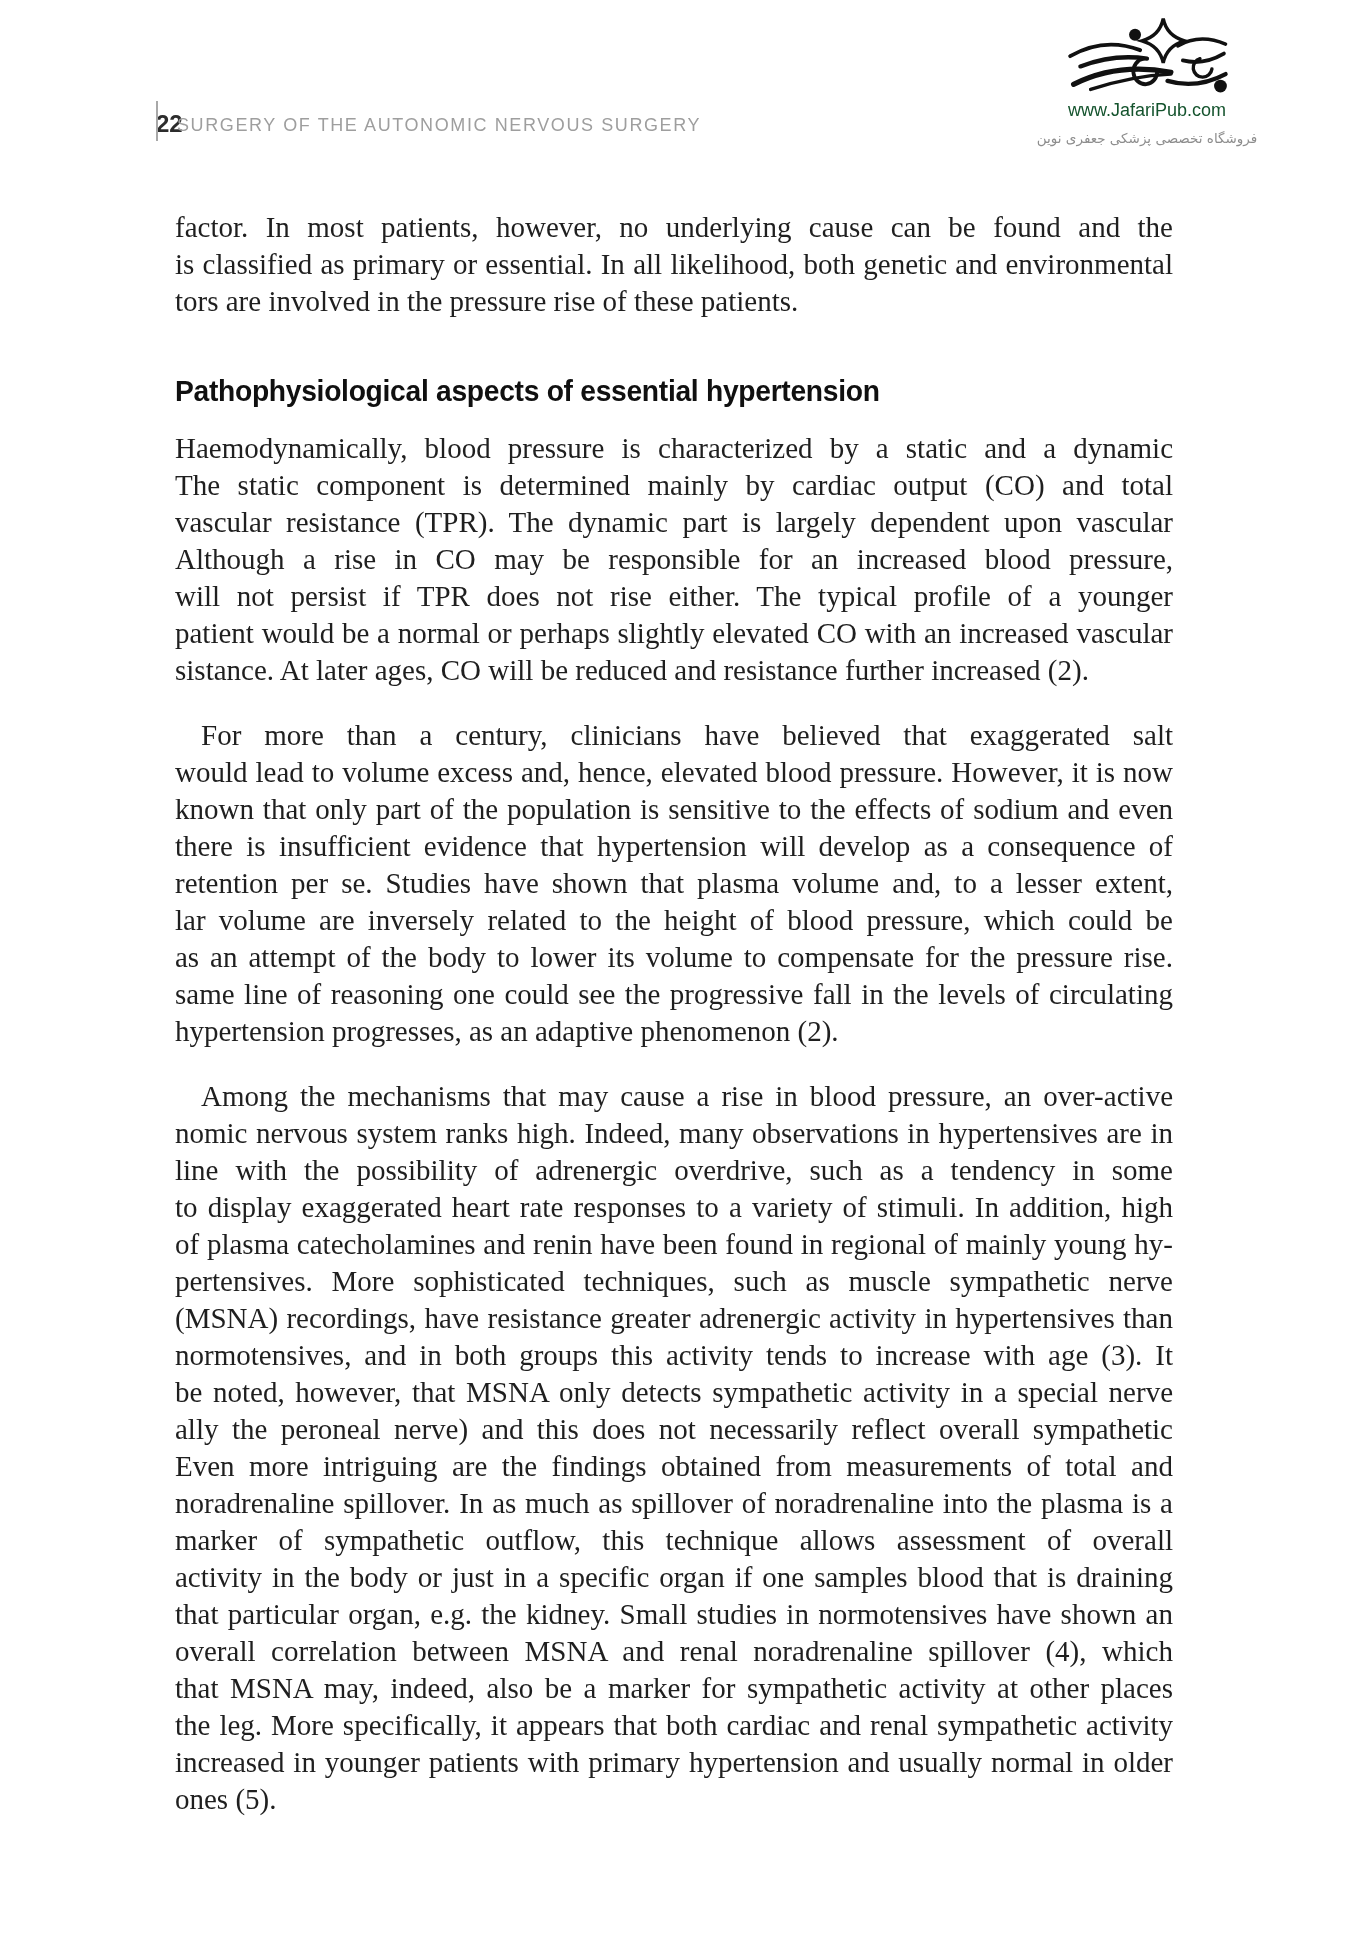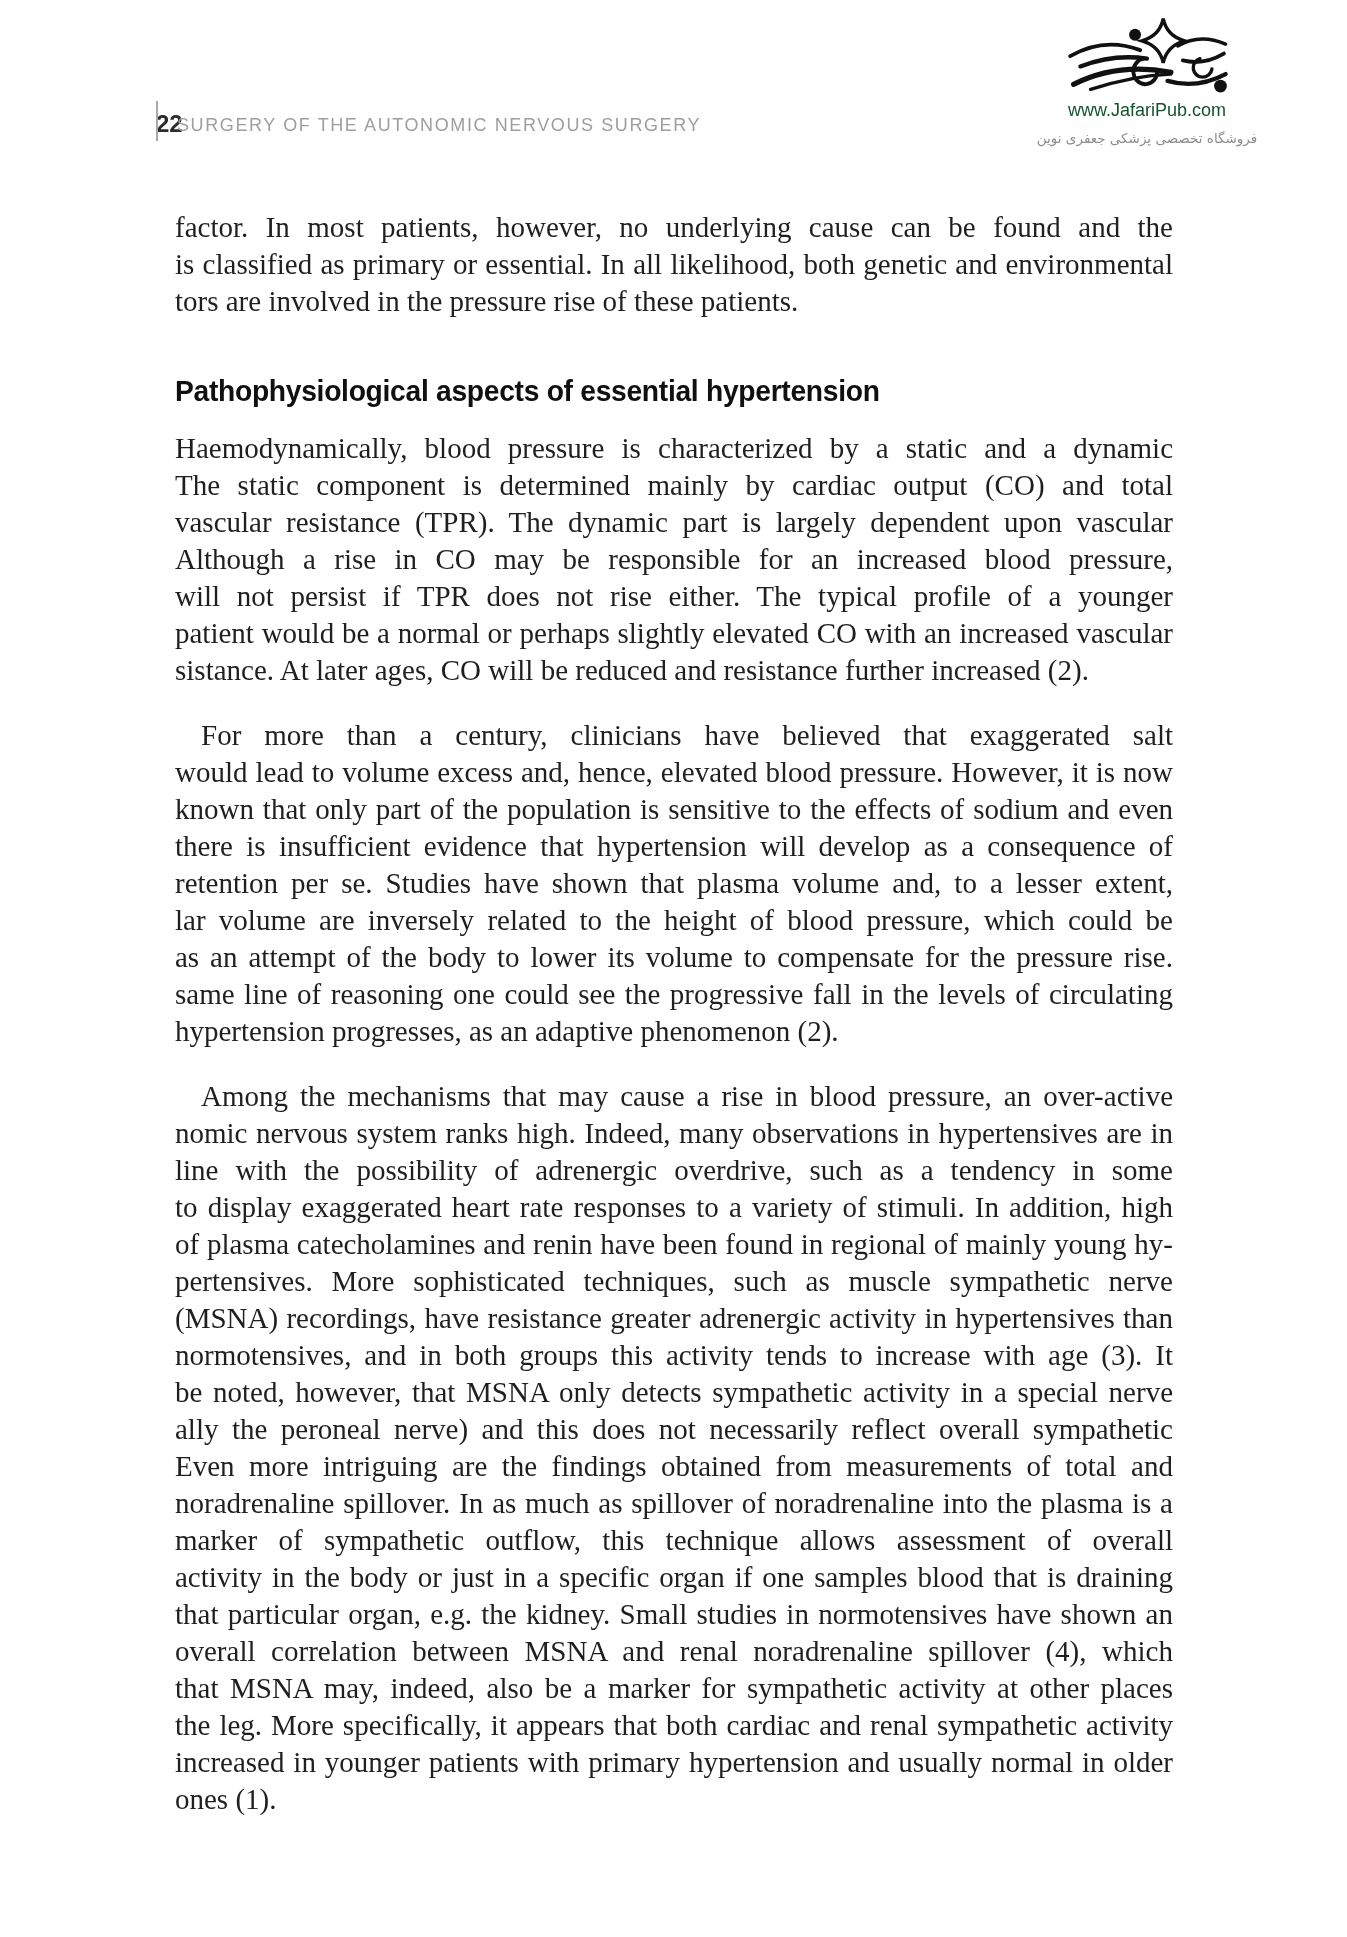--- a/index.html
+++ b/index.html
@@ -144,15 +144,15 @@
       <div class="line">ally the peroneal nerve) and this does not necessarily reflect overall sympathetic activity.</div>
       <div class="line">Even more intriguing are the findings obtained from measurements of total and regional</div>
       <div class="line">noradrenaline spillover. In as much as spillover of noradrenaline into the plasma is a</div>
       <div class="line">marker of sympathetic outflow, this technique allows assessment of overall sympathetic</div>
       <div class="line">activity in the body or just in a specific organ if one samples blood that is draining from</div>
       <div class="line">that particular organ, e.g. the kidney. Small studies in normotensives have shown an</div>
       <div class="line">overall correlation between MSNA and renal noradrenaline spillover (4), which suggests</div>
       <div class="line">that MSNA may, indeed, also be a marker for sympathetic activity at other places than</div>
       <div class="line">the leg. More specifically, it appears that both cardiac and renal sympathetic activity are</div>
       <div class="line">increased in younger patients with primary hypertension and usually normal in older</div>
-      <div class="line last">ones (1).</div>
+      <div class="line last">ones (5).</div>
     </div>
 </div>
 
 </body></html>

